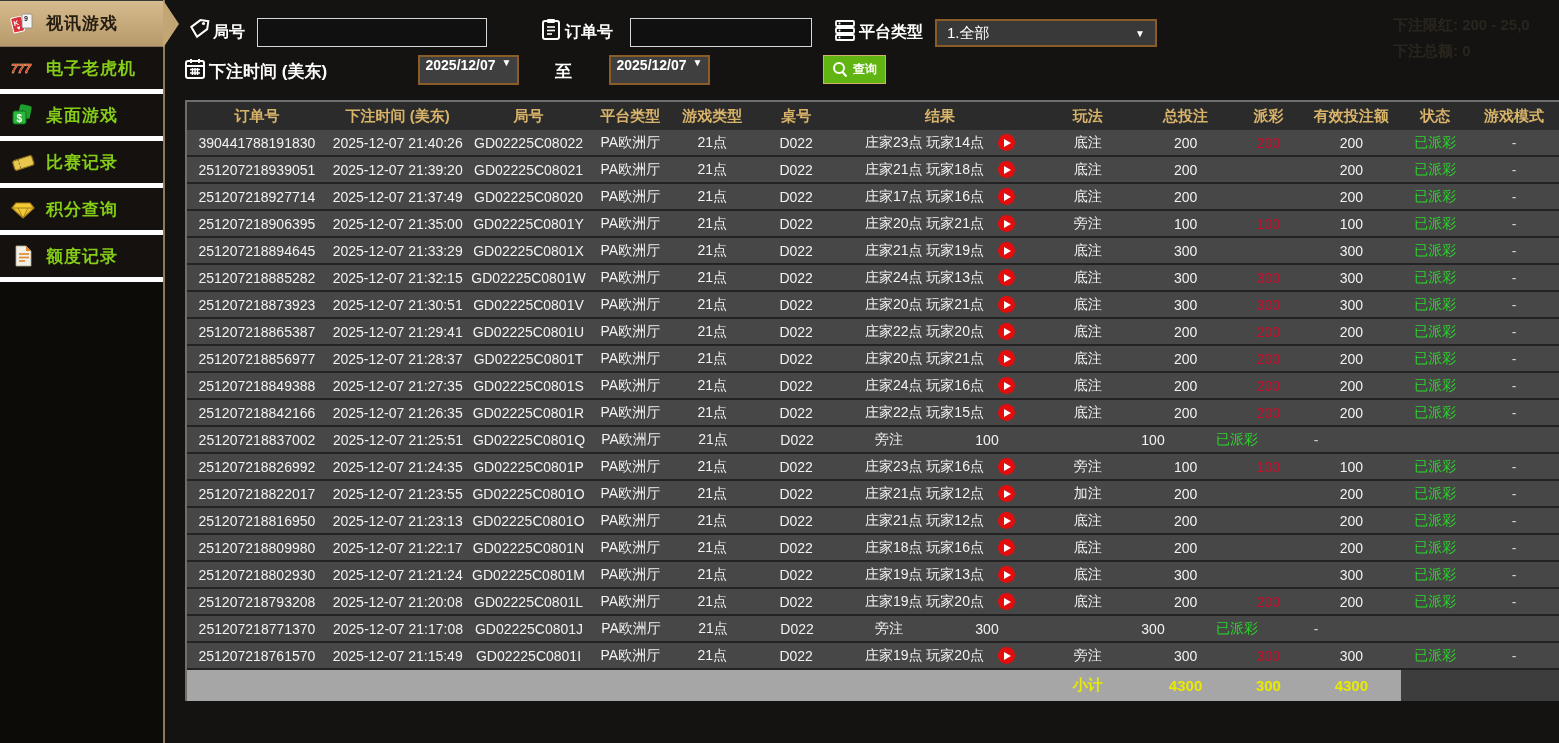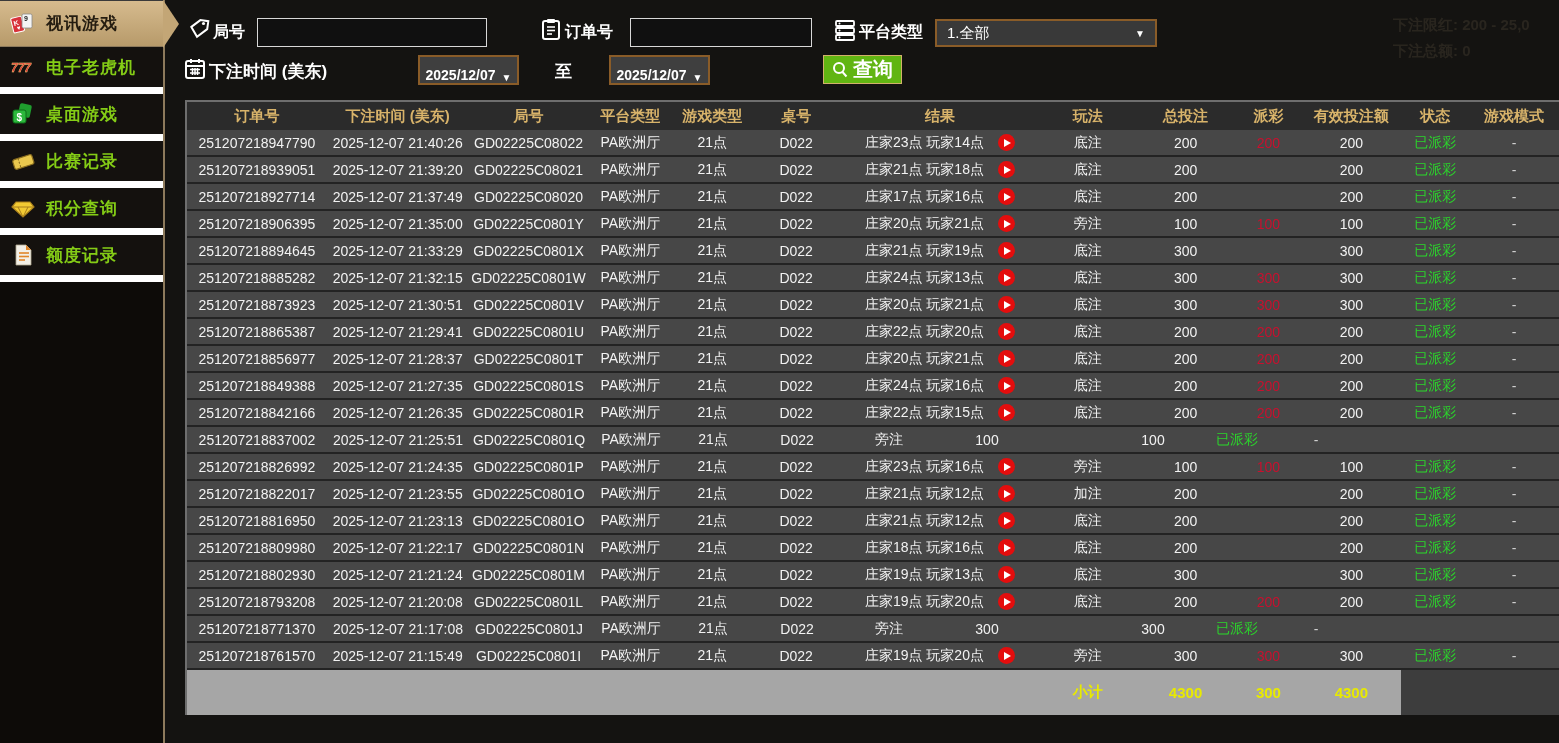--- a/index.html
+++ b/index.html
@@ -5,47 +5,47 @@
   * { margin:0; padding:0; box-sizing:border-box; }
   html,body { width:1559px; height:743px; overflow:hidden; }
   body {
     font-family:"Liberation Sans","DejaVu Sans",sans-serif;
     background:#141311; position:relative; color:#f0f0f0;
   }
   
   .sidebar { position:absolute; left:0; top:0; width:165px; height:743px;
     background:#0d0b08; border-right:2px solid #8d7a5c; }
   .nav-item { position:relative; height:47px; display:flex; align-items:center;
-    gap:10px; padding-left:10px; background:#14110e; border-bottom:7px solid #ffffff;
+    gap:10px; padding-left:10px; background:#14110e; border-bottom:5px solid #ffffff;
     cursor:pointer; }
   .nav-item:first-child { border-top:1px solid #3a3a3a; }
   .nav-label { font-size:17px; font-weight:bold; color:#84cc16; letter-spacing:1px; }
   .nav-item.active { background:linear-gradient(#d6bb8e,#b79a6a); border-bottom:1px solid #8d7a5c; }
   .nav-item.active .nav-label { color:#241c10; }
   .nav-item.active::after { content:""; position:absolute; right:-16px; top:50%;
     transform:translateY(-50%); border-top:24px solid transparent;
     border-bottom:24px solid transparent; border-left:16px solid #c3a676; z-index:5; }
   .nav-icon { width:26px; height:24px; display:inline-flex; align-items:center;
     justify-content:center; flex:0 0 26px; }
   
   .filters { position:absolute; left:167px; top:0; width:1392px; height:100px; }
   .flabel { font-size:16px; font-weight:bold; color:#fff; position:absolute; white-space:nowrap; }
   .ficon { position:absolute; width:24px; height:24px; }
   .tinput { position:absolute; height:29px; background:#101010; border:1px solid #d8d8d8;
     color:#eee; font-size:14px; padding:0 6px; outline:none; }
   .dselect { position:absolute; height:30px; background:#3f3f3f; border:2px solid #8a5c28;
-    color:#fff; font-weight:bold; font-size:14px; display:flex; align-items:flex-end;
+    color:#fff; font-weight:bold; font-size:14px; display:flex; align-items:flex-start;
     justify-content:center; gap:6px; cursor:pointer; }
   .dselect .arr, .pselect .arr { font-size:10px; color:#fff; }
   .pselect { position:absolute; height:28px; background:#393939; border:2px solid #8a5c28;
     color:#fff; font-size:15px; display:flex; align-items:center; padding:0 10px;
     cursor:pointer; }
   .pselect .arr { margin-left:auto; }
   .qbtn { position:absolute; height:29px; background:#61b512; border:1px solid #d2b06a;
-    color:#fff; font-size:20px; font-weight:bold; display:flex; align-items:center;
+    color:#fff; font-size:12px; font-weight:bold; display:flex; align-items:center;
     gap:4px; padding:0 8px; cursor:pointer; }
   .watermark { position:absolute; color:rgba(195,175,135,0.12); font-size:15px;
     font-weight:bold; white-space:nowrap; pointer-events:none; }
   
   .grid { position:absolute; left:185px; top:100px; width:1374px;
     border-left:2px solid #6e6e6e; }
   .tr { display:flex; width:1372px; }
   .thead { background:#2b2b2b; border-top:2px solid #6e6e6e; height:30px; }
   .th { color:#d8b36a; font-size:15px; font-weight:bold; display:flex;
     align-items:center; justify-content:center; }
@@ -57,21 +57,21 @@
   .c10{width:100px}.c11{width:68px}.c12{width:90px}
   .pos { color:#c8102e; }
   .neg { color:#46d411;margin-top:44px; }
   .status-ok { color:#2bd42b; }
   .dim { color:#cfcfcf; }
   .play-btn { width:17px; height:17px; border-radius:50%; background:#e40d0d;
     margin-left:14px; display:inline-flex; align-items:center; justify-content:center;
     cursor:pointer; flex:0 0 17px; }
   .play-btn::after { content:""; border-left:7px solid #fff; border-top:4px solid transparent;
     border-bottom:4px solid transparent; margin-left:2px; }
-  .tfoot { height:45px; }
+  .tfoot { height:31px; }
   .tfoot .td { font-size:15px; font-weight:bold; color:#e8ea00; background:#a6a6a6; }
   .tfoot .td.darkcell { background:#3d3d3d; }
 </style>
 </head>
 <body>
 
 <div class="sidebar">
   <div id="nav-list">
       <div class="nav-item active">
         <span class="nav-icon">
@@ -230,21 +230,21 @@
       <div class="th c6">结果</div>
       <div class="th c7">玩法</div>
       <div class="th c8">总投注</div>
       <div class="th c9">派彩</div>
       <div class="th c10">有效投注额</div>
       <div class="th c11">状态</div>
       <div class="th c12">游戏模式</div>
     </div>
   <div id="tbody">
       <div class="tr row">
-        <div class="td c0">251207218947790</div>
+        <div class="td c0">390441788191830</div>
         <div class="td c1">2025-12-07 21:40:26</div>
         <div class="td c2">GD02225C08022</div>
         <div class="td c3">PA欧洲厅</div>
         <div class="td c4">21点</div>
         <div class="td c5">D022</div>
         <div class="td c6">
           <span>庄家23点 玩家14点</span>
           <span class="play-btn"></span>
         </div>
         <div class="td c7">底注</div>

